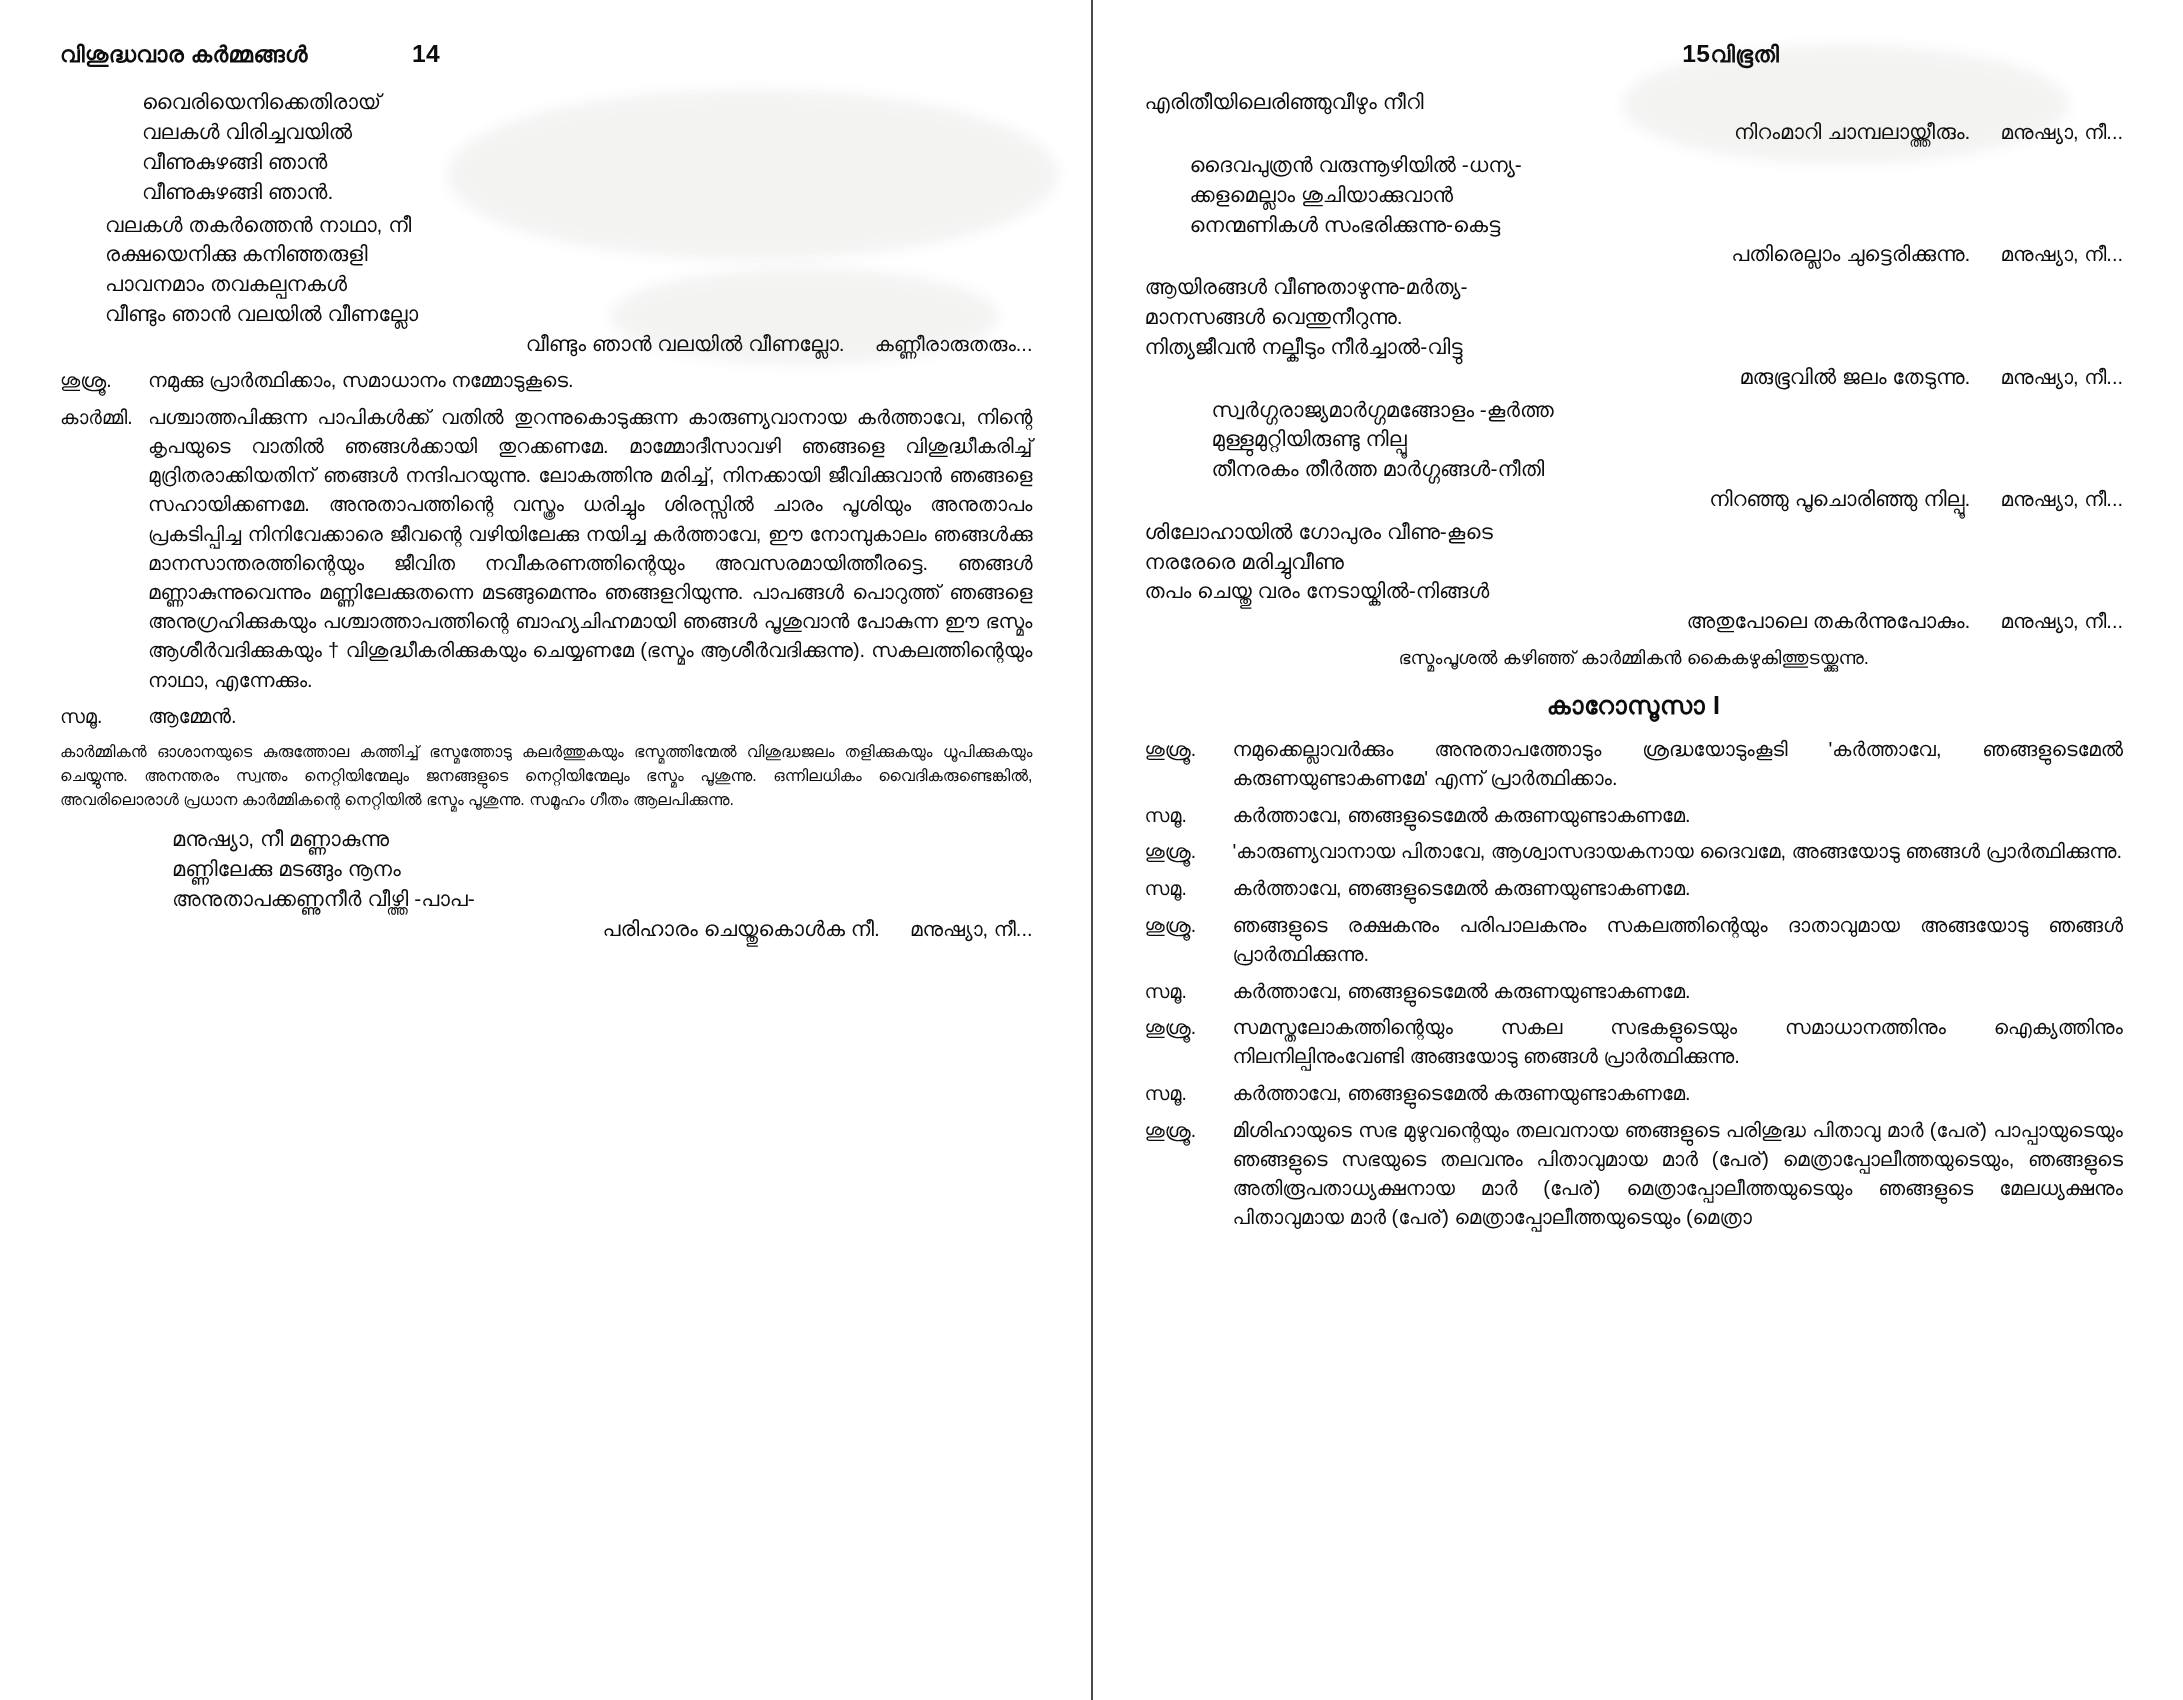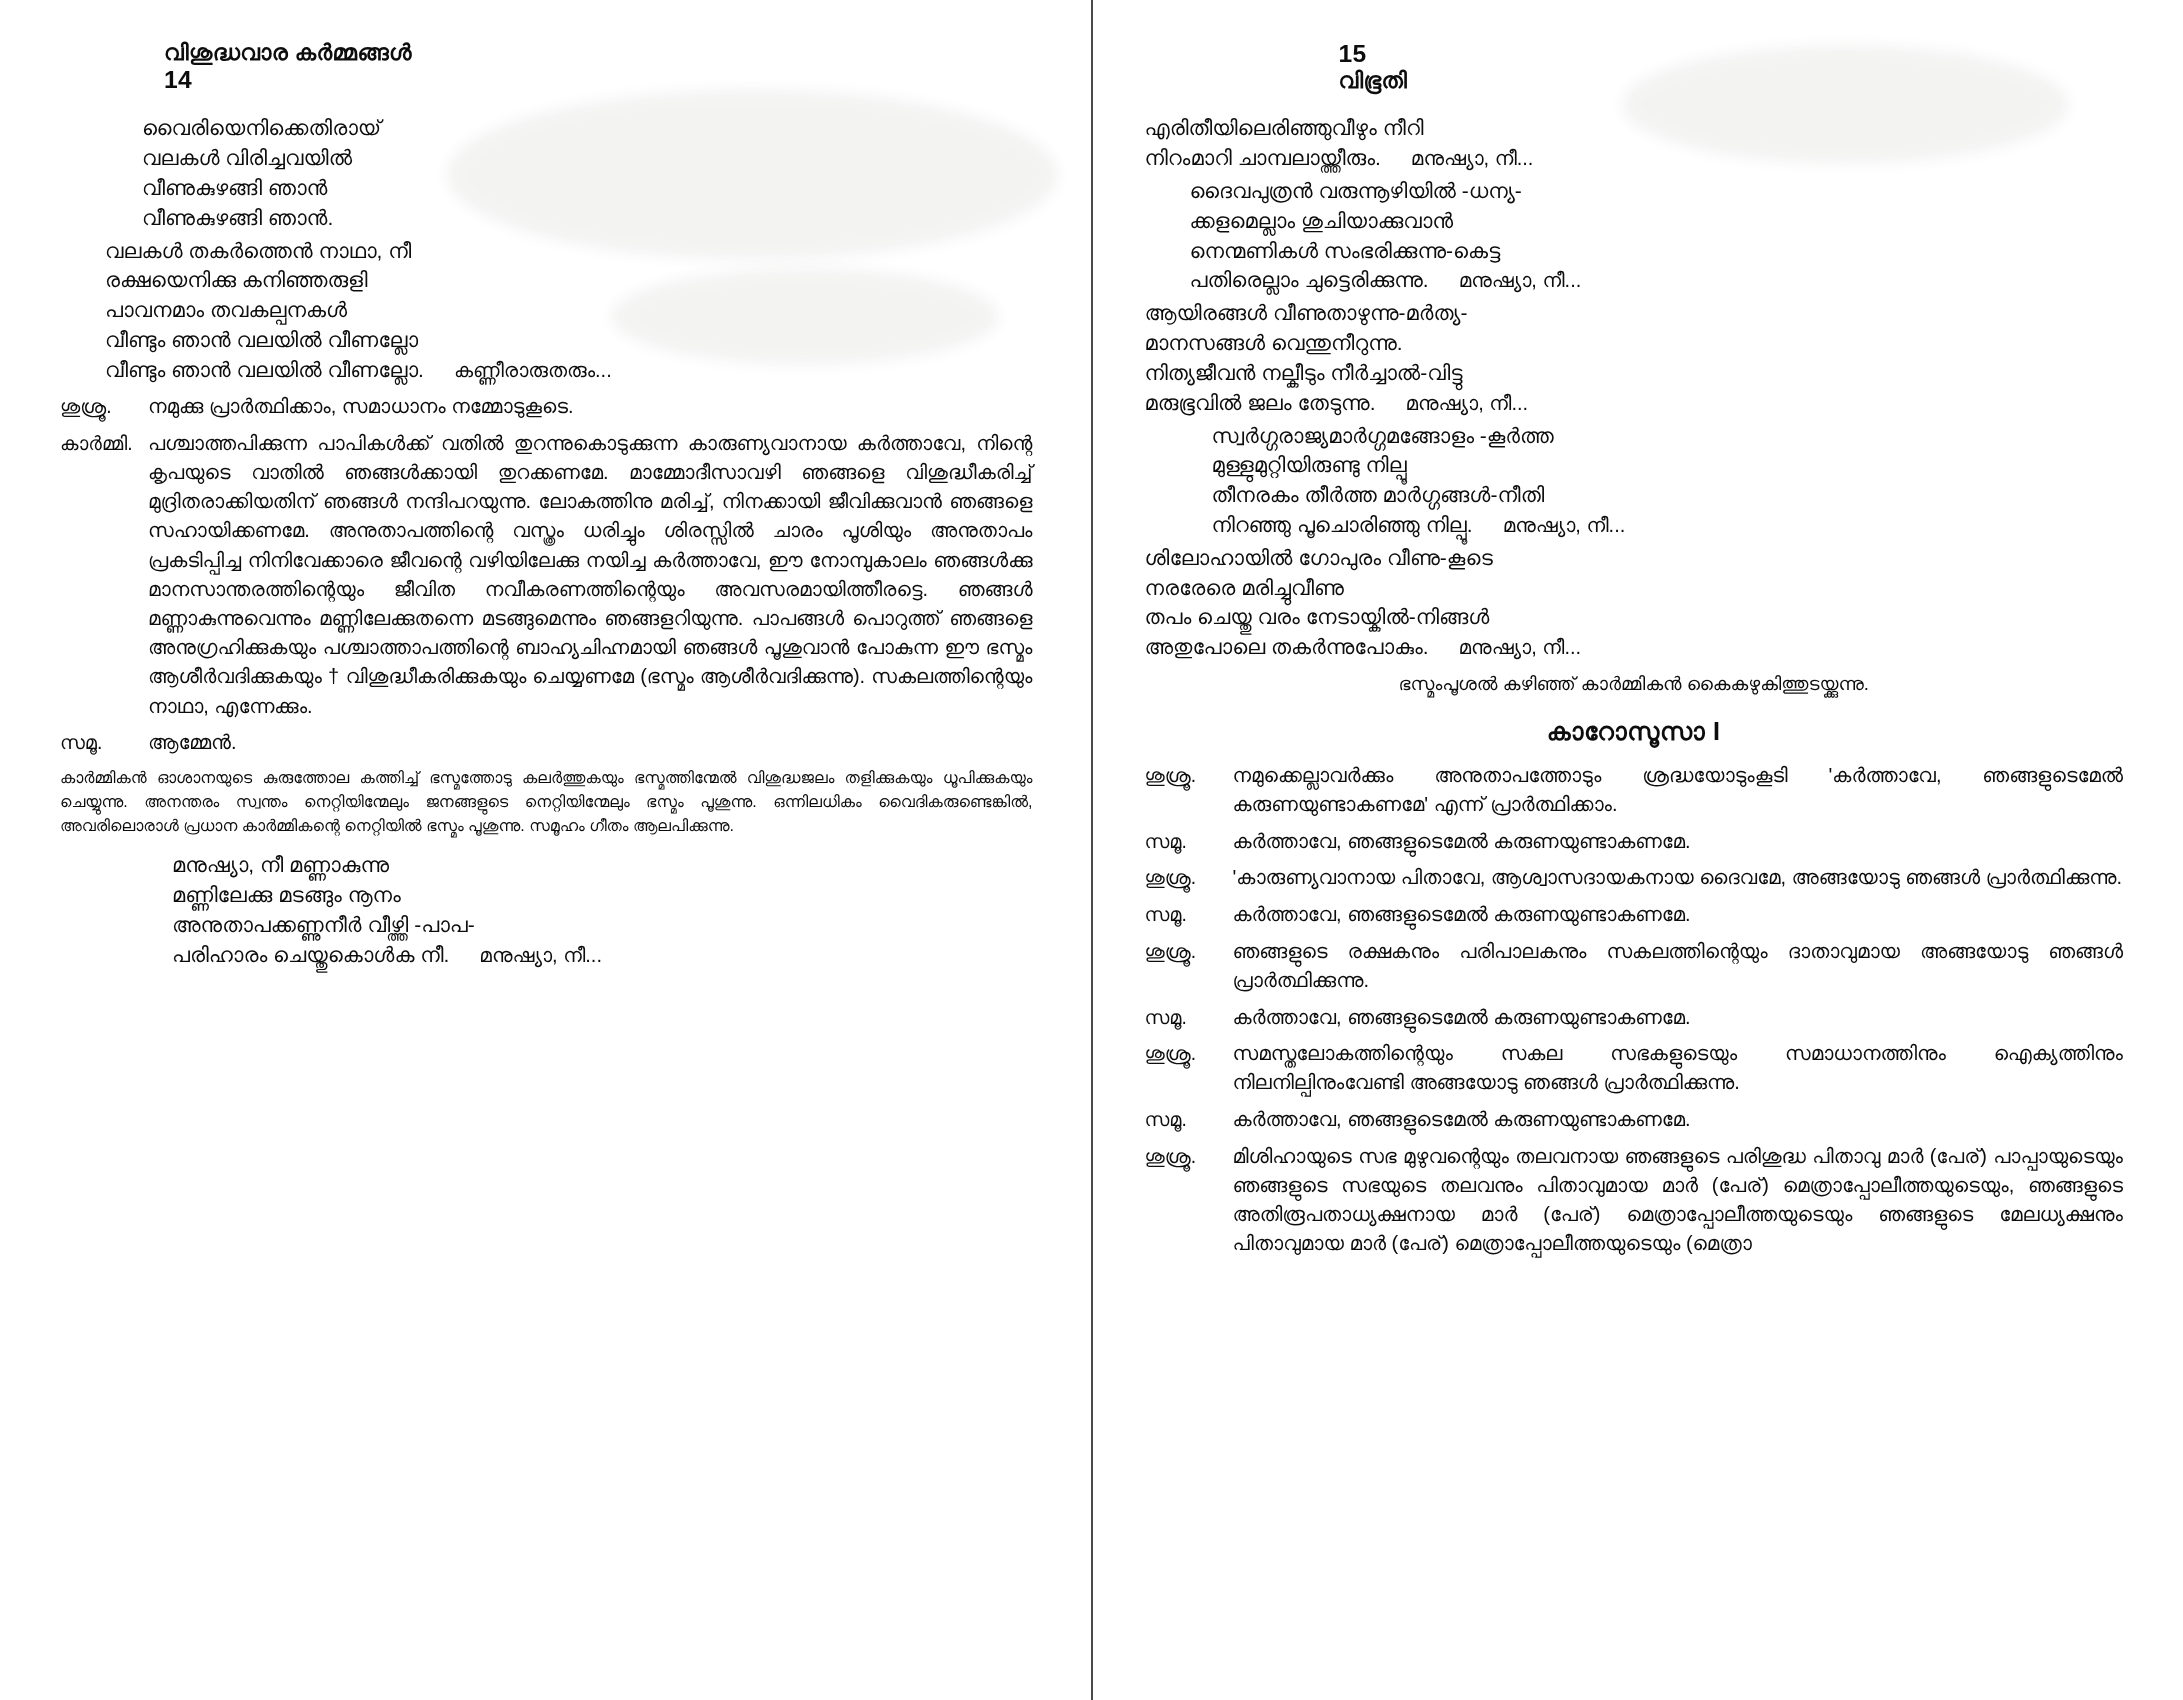--- a/index.html
+++ b/index.html
@@ -48,21 +48,20 @@
     padding: 40px 60px 0 45px;
   }
 
   
   .pg-header {
     display: flex;
     align-items: baseline;
     font-size: 22.4px;
     letter-spacing: 0.4px;
     margin-bottom: 19.4px;
-    flex-direction: column;
   }
   .pg-header.left .running {
     font-weight: 600;
   }
   .pg-header.left .folio {
     margin-left: 104px;
     font-size: 24.6px;
     font-weight: 600;
   }
   .pg-header.right {
@@ -87,21 +86,21 @@
     display: block;
     white-space: pre;
   }
   .indent-1 { padding-left: 82px; }
   .indent-2 { padding-left: 45px; }
   .indent-3 { padding-left: 112px; }
   .indent-4 { padding-left: 67px; }
 
   .refrain-line {
     display: flex;
-    justify-content: flex-start;
+    justify-content: flex-end;
     align-items: baseline;
   }
   .refrain {
     font-size: 20px;
     white-space: nowrap;
     padding-left: 30px;
   }
 
   
   .speech {

